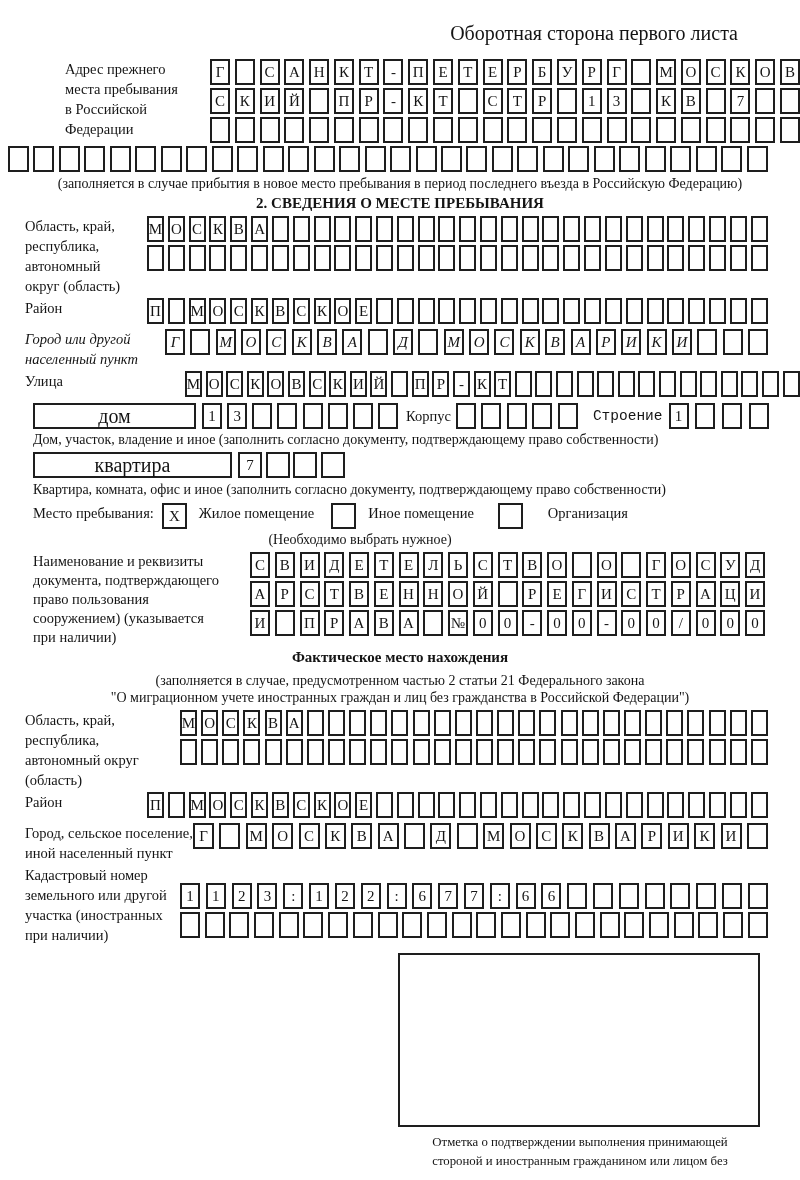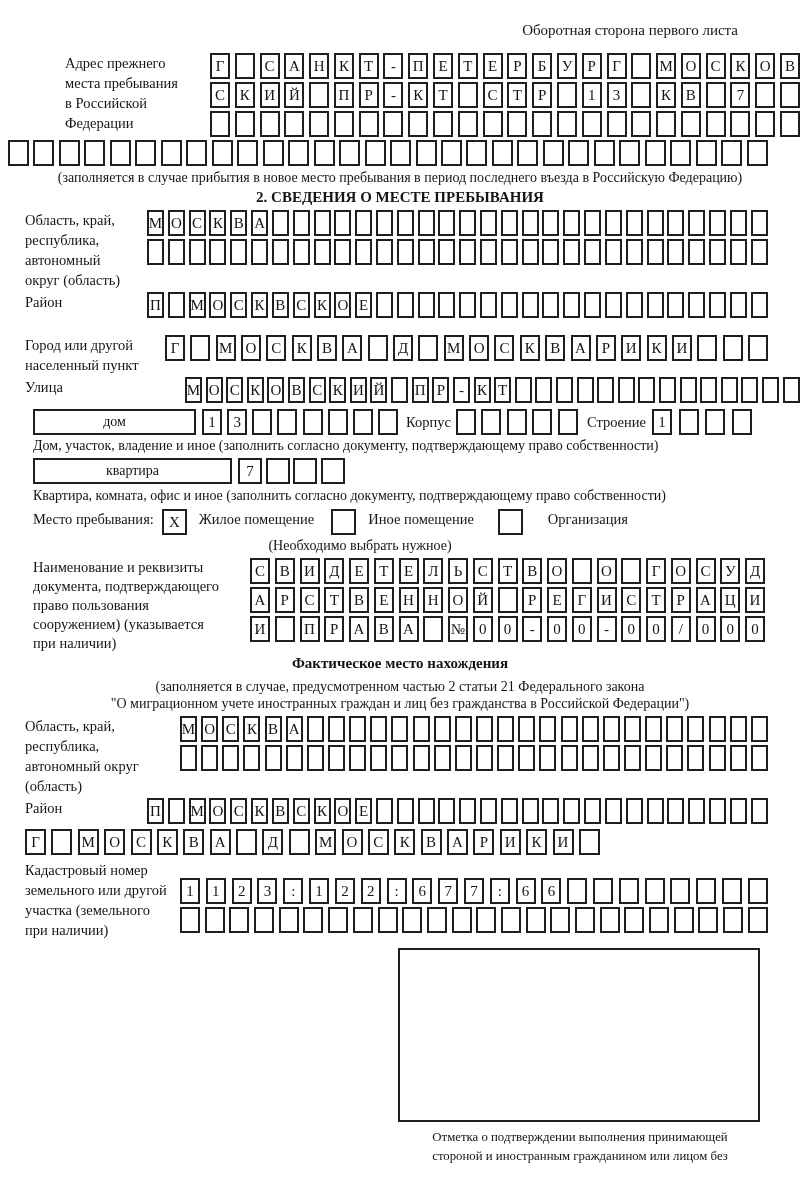--- a/index.html
+++ b/index.html
@@ -1,21 +1,21 @@
 <!DOCTYPE html>
 <html><head>
 <meta charset="utf-8">
 <style>
   html,body{margin:0;padding:0;}
   body{
     width:800px;height:1180px;background:#ffffff;color:#141414;
     font-family:"Liberation Serif","DejaVu Serif",serif;
     position:relative;overflow:hidden;
   }
-  .hdr-note{ text-align:right; padding:22px 62px 0 0; font-size:15px; }
+  .hdr-note{ text-align:right; padding:22px 62px 0 0; font-size:20px; }
   .row{ display:flex; align-items:flex-start; }
   .lbl{ font-size:14.5px; line-height:20px; }
   .cap{ font-size:14px; line-height:17px; }
   .bold{ font-weight:bold; }
   .center{ text-align:center; }
   .cells{ display:flex; justify-content:space-between; margin-bottom:3px; }
   .cell{
     border:2px solid #1e1e1e; height:26px; box-sizing:border-box;
     display:flex; align-items:center; justify-content:center;
     font-size:15px; background:#fff;
@@ -25,21 +25,21 @@
   .cw21 .cell{ width:21px; }
   .cw24 .cell{ width:24px; }
   .chk{
     width:25px;height:26px;border:2px solid #1e1e1e;box-sizing:border-box;
     display:inline-flex;align-items:center;justify-content:center;
     font-size:15px;flex:none;
   }
   .namebox{
     border:2px solid #1e1e1e; height:26px; box-sizing:border-box;
     display:flex;align-items:center;justify-content:center;
-    font-size:14px; flex:none;
+    font-size:20px; flex:none;
   }
   .stamp-box{
     margin:8px 0 6px 398px; width:362px; height:174px;
     border:2px solid #1e1e1e; box-sizing:border-box;
   }
   .stamp-cap{ margin-left:388px; width:384px; }
   .stamp-cap div{ text-align:center; font-size:12.8px; line-height:19px; }
 </style>
 </head>
 <body>
@@ -274,21 +274,21 @@
       <span class="cell"></span>
       <span class="cell"></span>
       <span class="cell"></span>
       <span class="cell"></span>
       <span class="cell"></span>
       <span class="cell"></span>
       <span class="cell"></span>
     </div>
 </div>
 
-<div class="row" style="margin-top:14px;margin-left:25px;">
+<div class="row" style="margin-top:2px;margin-left:25px;font-style:italic;">
   <div class="lbl" style="width:140px;flex:none;">
     <div>Город или другой</div>
     <div>населенный пункт</div>
   </div>
   <div class="cells cw20" style="width:603px;">
       <span class="cell">Г</span>
       <span class="cell"></span>
       <span class="cell">М</span>
       <span class="cell">О</span>
       <span class="cell">С</span>
@@ -363,21 +363,21 @@
       <span class="cell"></span>
     </div>
   <div class="lbl" style="margin-left:8px;">Корпус</div>
   <div class="cells cw20" style="width:122px;margin:0 0 0 5px;">
       <span class="cell"></span>
       <span class="cell"></span>
       <span class="cell"></span>
       <span class="cell"></span>
       <span class="cell"></span>
     </div>
-  <div class="lbl" style="margin-left:9px;">Строение</div>
+  <div class="lbl" style="margin-left:15px;font-family:Liberation Mono, monospace;">Строение</div>
   <div class="cells cw20" style="width:100px;margin:0 0 0 6px;">
       <span class="cell">1</span>
       <span class="cell"></span>
       <span class="cell"></span>
       <span class="cell"></span>
     </div>
 </div>
 <div class="cap" style="margin:2px 0 0 33px;">Дом, участок, владение и иное (заполнить согласно документу, подтверждающему право собственности)</div>
 
 <div class="row" style="margin-top:4px;margin-left:33px;align-items:center;">
@@ -588,20 +588,24 @@
       <span class="cell"></span>
       <span class="cell"></span>
       <span class="cell"></span>
       <span class="cell"></span>
       <span class="cell"></span>
       <span class="cell"></span>
     </div>
 </div>
 
 <div class="row" style="margin-top:2px;margin-left:25px;">
+  <div class="lbl" style="width:168px;flex:none;">
+    <div>Город, сельское поселение,</div>
+    <div>иной населенный пункт</div>
+  </div>
   <div class="cells cw21" style="width:575px;">
       <span class="cell">Г</span>
       <span class="cell"></span>
       <span class="cell">М</span>
       <span class="cell">О</span>
       <span class="cell">С</span>
       <span class="cell">К</span>
       <span class="cell">В</span>
       <span class="cell">А</span>
       <span class="cell"></span>
@@ -618,21 +622,21 @@
       <span class="cell">К</span>
       <span class="cell">И</span>
       <span class="cell"></span>
     </div>
 </div>
 
 <div class="row" style="margin-top:2px;margin-left:25px;">
   <div class="lbl" style="width:155px;flex:none;">
     <div>Кадастровый номер</div>
     <div>земельного или другой</div>
-    <div>участка (земельного</div>
+    <div>участка (иностранных</div>
     <div>при наличии)</div>
   </div>
   <div style="width:588px;margin-top:18px;">
     <div class="cells cw20">
         <span class="cell">1</span>
         <span class="cell">1</span>
         <span class="cell">2</span>
         <span class="cell">3</span>
         <span class="cell">:</span>
         <span class="cell">1</span>

